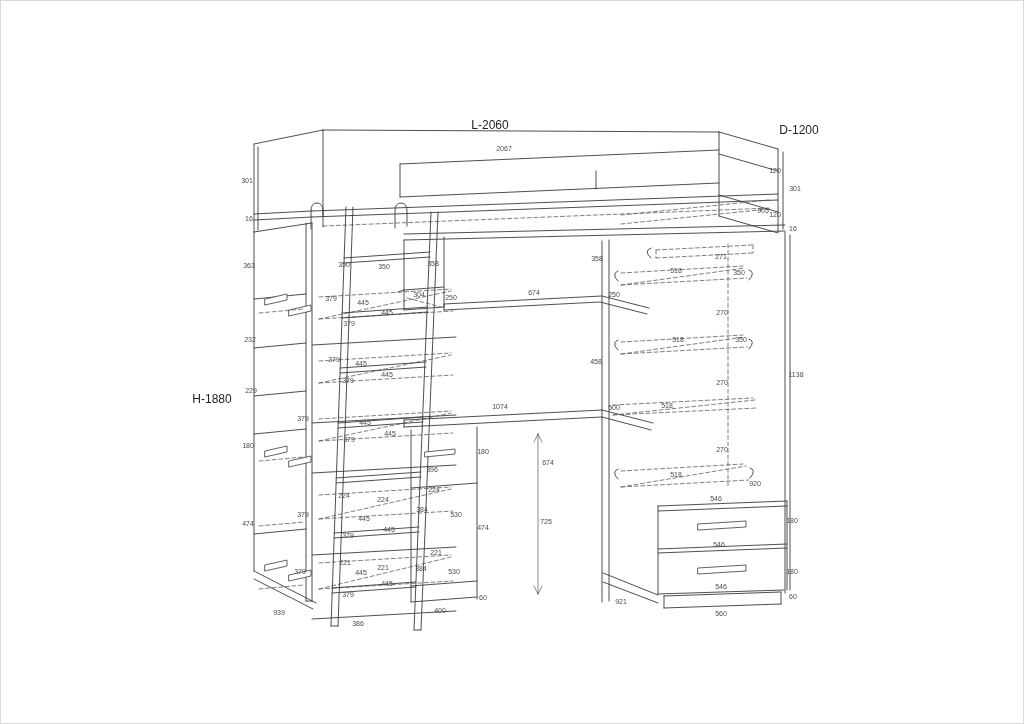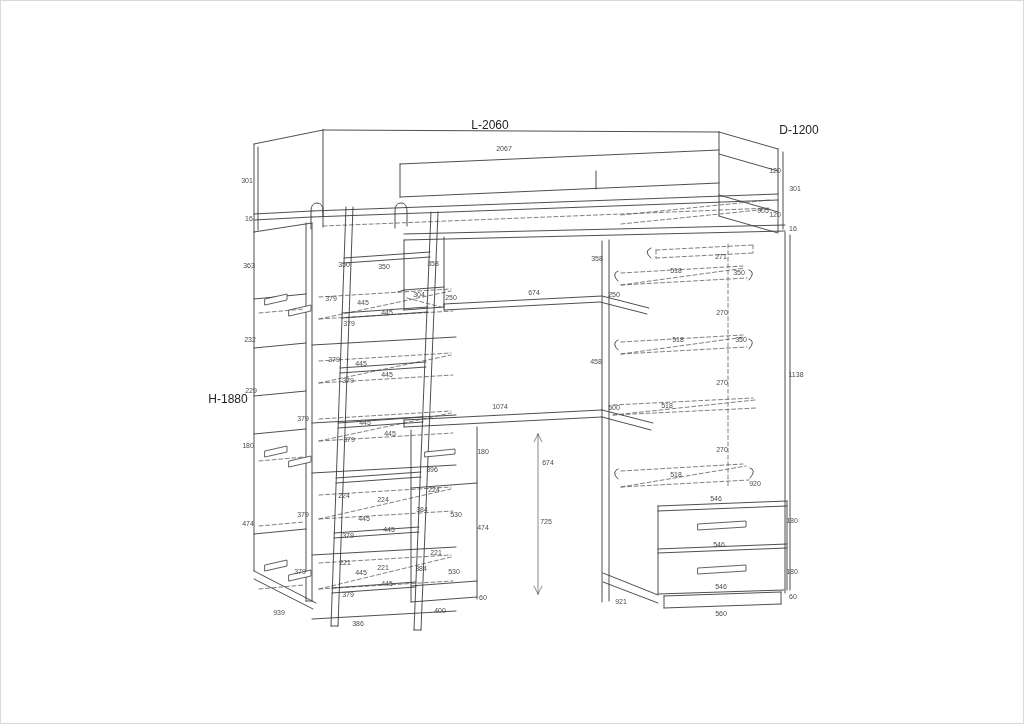--- a/index.html
+++ b/index.html
@@ -105,21 +105,21 @@
       <path class="fillw" d="M697,573 l48,-3 l0,-6 l-48,3 z"></path>
       <path d="M657,593 L783,589"></path>
       <path d="M663,595 L780,591 M663,607 L780,603 M663,595 L663,607 M780,591 L780,603"></path>
       <path d="M602,572 L657,594 M602,581 L657,602"></path>
     </g>
   </svg>
 
   <div id="label-layer">
       <span class="big" style="left: 489px; top: 124px;">L-2060</span>
       <span class="big" style="left: 786px; top: 129px; margin-left: 12px;">D-1200</span>
-      <span class="big" style="left: 211px; top: 398px; margin-left: 16px;">H-1880</span>
+      <span class="big" style="left: 211px; top: 398px;">H-1880</span>
       <span class="dim" style="left: 503px; top: 147px;">2067</span>
       <span class="dim" style="left: 246px; top: 179px;">301</span>
       <span class="dim" style="left: 248px; top: 217px;">16</span>
       <span class="dim" style="left: 774px; top: 169px;">120</span>
       <span class="dim" style="left: 794px; top: 187px;">301</span>
       <span class="dim" style="left: 762px; top: 209px;">905</span>
       <span class="dim" style="left: 774px; top: 213px;">120</span>
       <span class="dim" style="left: 792px; top: 227px;">16</span>
       <span class="dim" style="left: 248px; top: 264px;">363</span>
       <span class="dim" style="left: 249px; top: 338px;">232</span>

